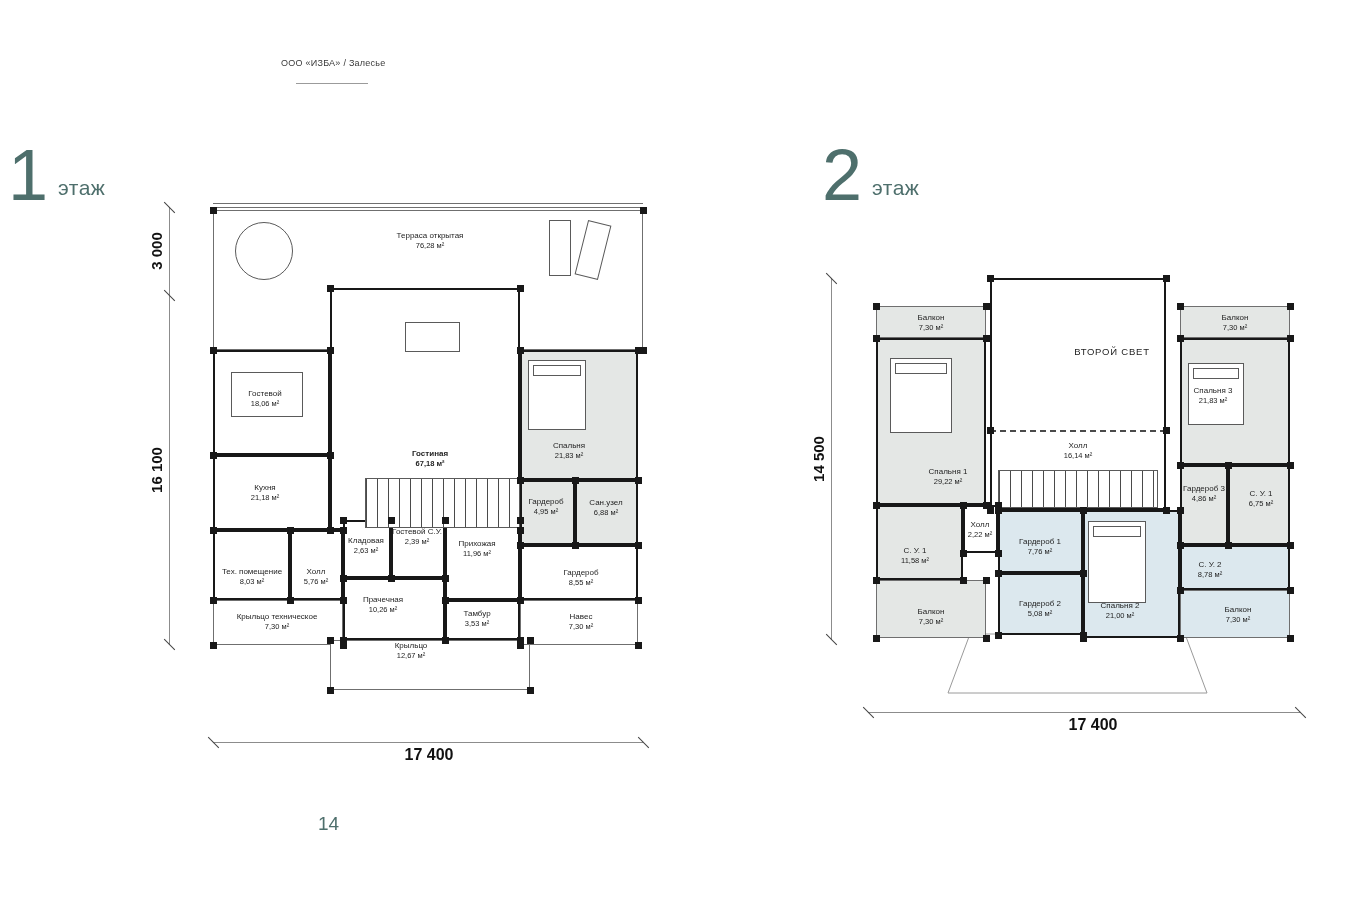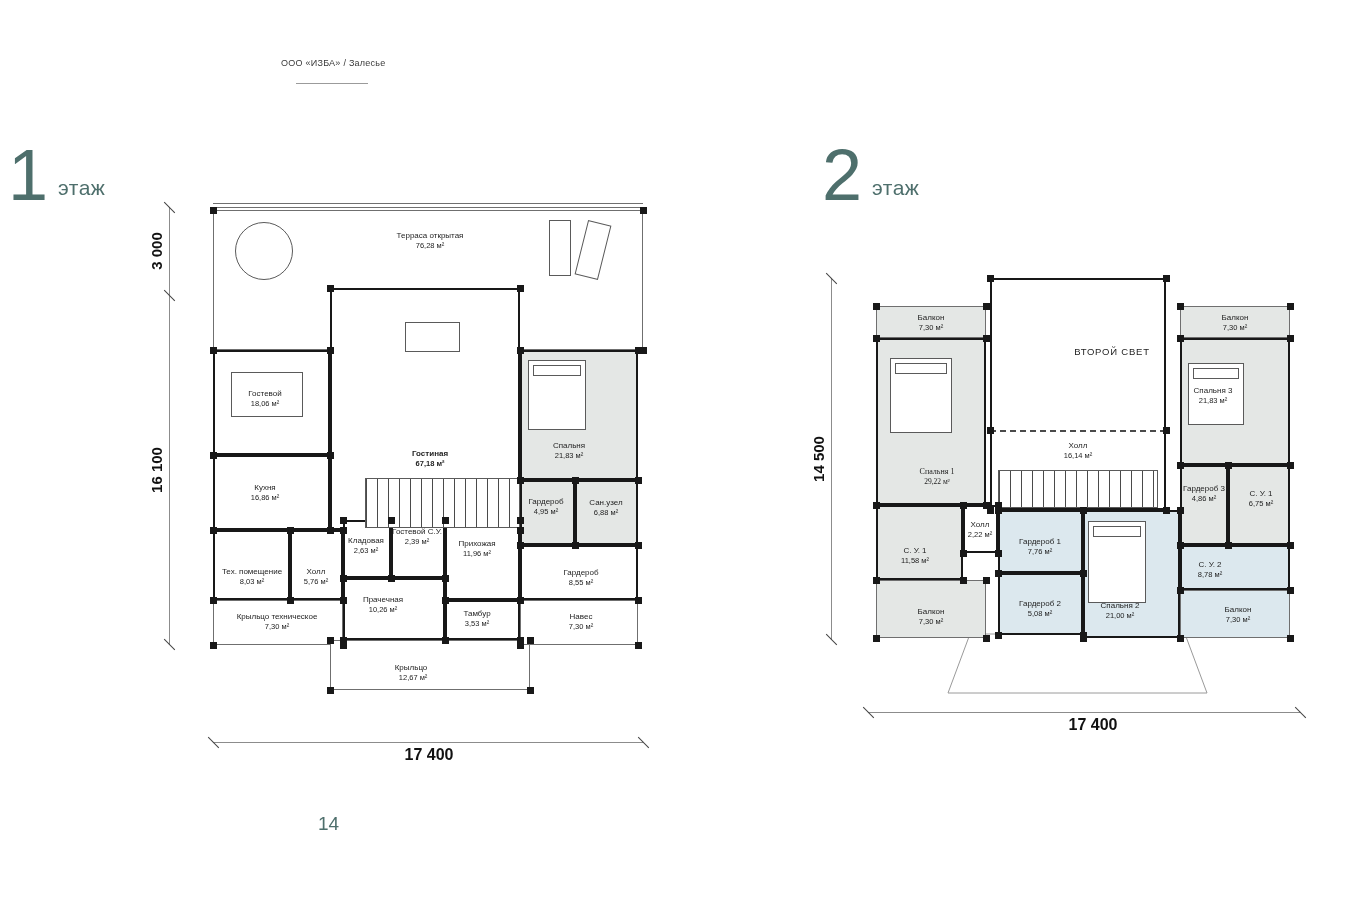--- a/index.html
+++ b/index.html
@@ -81,21 +81,21 @@
       <div class="rn">Гостевой</div>
       <div class="ra">18,06 м²</div>
     </div>
     <div class="room" style="left: 0px; top: 255px; width: 117px; height: 75px;"></div>
     <div class="post" style="left: -3px; top: 252px;"></div>
     <div class="post" style="left: 114px; top: 252px;"></div>
     <div class="post" style="left: -3px; top: 327px;"></div>
     <div class="post" style="left: 114px; top: 327px;"></div>
     <div class="room-label" style="left: 52px; top: 292px;">
       <div class="rn">Кухня</div>
-      <div class="ra">16,86 м²</div>
+      <div class="ra">21,18 м²</div>
     </div>
     <div class="room" style="left: 0px; top: 330px; width: 77px; height: 70px;"></div>
     <div class="post" style="left: -3px; top: 327px;"></div>
     <div class="post" style="left: 74px; top: 327px;"></div>
     <div class="post" style="left: -3px; top: 397px;"></div>
     <div class="post" style="left: 74px; top: 397px;"></div>
     <div class="room-label" style="left: 39px; top: 376px;">
       <div class="rn">Тех. помещение</div>
       <div class="ra">8,03 м²</div>
     </div>
@@ -169,21 +169,21 @@
     <div class="post" style="left: 304px; top: 437px;"></div>
     <div class="room-label" style="left: 264px; top: 418px;">
       <div class="rn">Тамбур</div>
       <div class="ra">3,53 м²</div>
     </div>
     <div class="room open" style="left: 117px; top: 440px; width: 200px; height: 50px;"></div>
     <div class="post" style="left: 114px; top: 437px;"></div>
     <div class="post" style="left: 314px; top: 437px;"></div>
     <div class="post" style="left: 114px; top: 487px;"></div>
     <div class="post" style="left: 314px; top: 487px;"></div>
-    <div class="room-label" style="left: 198px; top: 472px; text-align: right;">
+    <div class="room-label" style="left: 198px; top: 450px;">
       <div class="rn">Крыльцо</div>
       <div class="ra">12,67 м²</div>
     </div>
     <div class="room gray" style="left: 307px; top: 150px; width: 118px; height: 130px;"></div>
     <div class="post" style="left: 304px; top: 147px;"></div>
     <div class="post" style="left: 422px; top: 147px;"></div>
     <div class="post" style="left: 304px; top: 277px;"></div>
     <div class="post" style="left: 422px; top: 277px;"></div>
     <div class="room-label" style="left: 356px; top: 250px;">
       <div class="rn">Спальня</div>
@@ -260,21 +260,21 @@
     <div class="post" style="left: 115px; top: 57px;"></div>
     <div class="room-label" style="left: 63px; top: 44px;">
       <div class="rn">Балкон</div>
       <div class="ra">7,30 м²</div>
     </div>
     <div class="room gray" style="left: 8px; top: 60px; width: 110px; height: 167px;"></div>
     <div class="post" style="left: 5px; top: 57px;"></div>
     <div class="post" style="left: 115px; top: 57px;"></div>
     <div class="post" style="left: 5px; top: 224px;"></div>
     <div class="post" style="left: 115px; top: 224px;"></div>
-    <div class="room-label" style="left: 69px; top: 198px; font-family: Liberation Serif, serif;">
+    <div class="room-label" style="left: 80px; top: 198px;">
       <div class="rn">Спальня 1</div>
       <div class="ra">29,22 м²</div>
     </div>
     <div class="room gray" style="left: 8px; top: 227px; width: 87px; height: 75px;"></div>
     <div class="post" style="left: 5px; top: 224px;"></div>
     <div class="post" style="left: 92px; top: 224px;"></div>
     <div class="post" style="left: 5px; top: 299px;"></div>
     <div class="post" style="left: 92px; top: 299px;"></div>
     <div class="room-label" style="left: 47px; top: 277px;">
       <div class="rn">С. У. 1</div>

